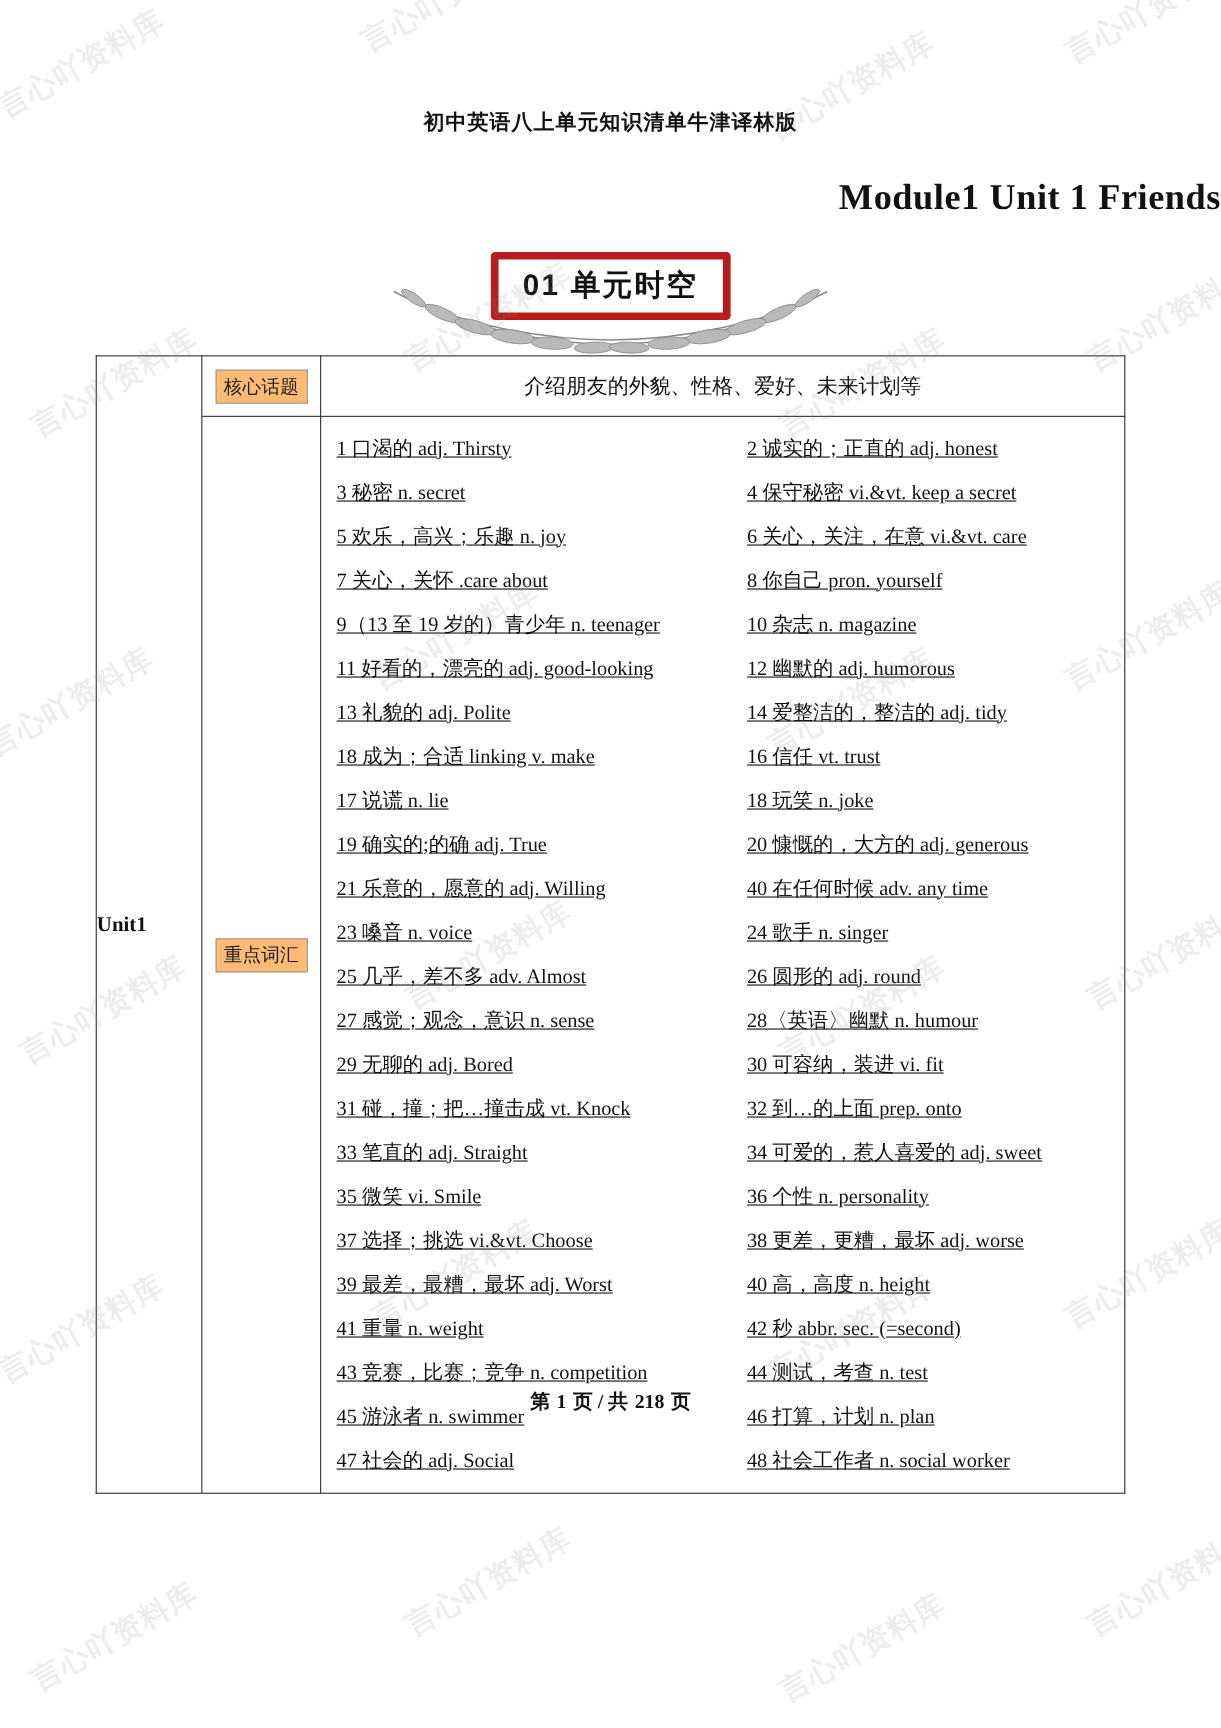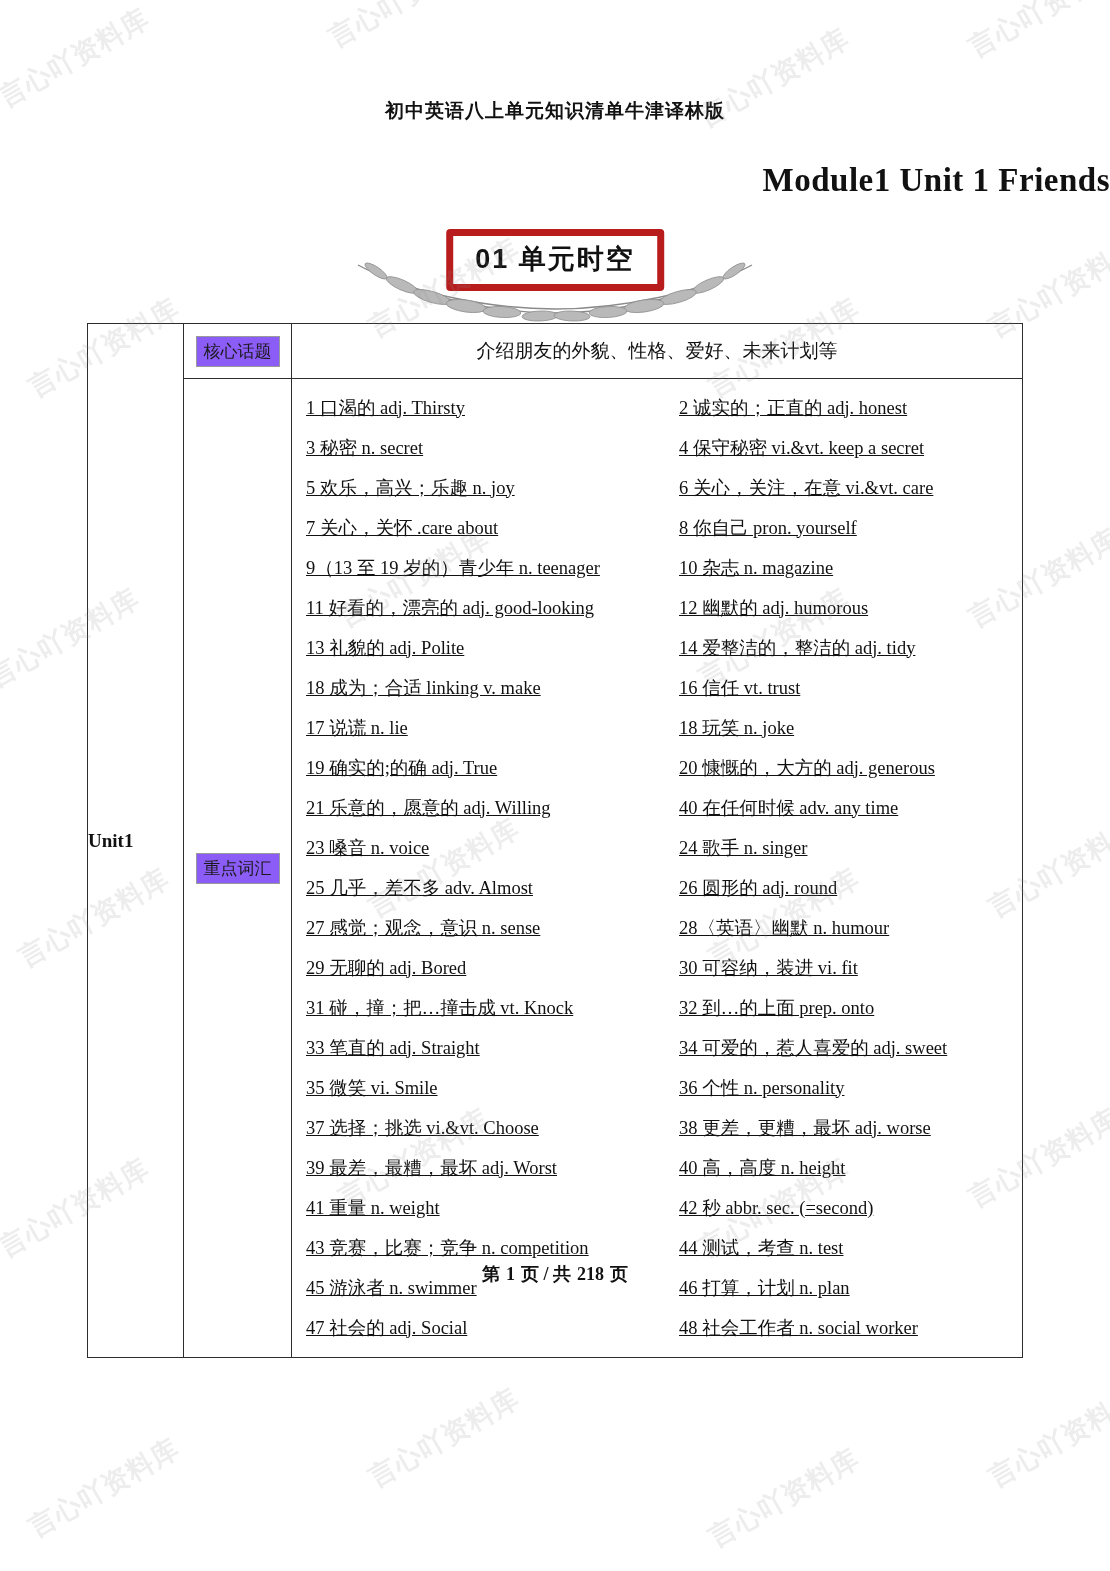--- a/index.html
+++ b/index.html
@@ -109,21 +109,21 @@
     font-family: "Liberation Serif", serif;
     margin-top: 21px;
   }
   .tag-cell {
     text-align: center;
     padding: 11px 4px !important;
     vertical-align: top;
   }
   .tag-chip {
     display: inline-block;
-    background: #8b5cf6;
+    background: #fdba74;
     border: 1px solid #9a9a9a;
     font-size: 17px;
     padding: 3px 7px;
     font-family: "Liberation Sans", sans-serif;
     color: #1a1a1a;
     white-space: nowrap;
   }
   .topic-cell {
     text-align: center;
     font-size: 19px;

